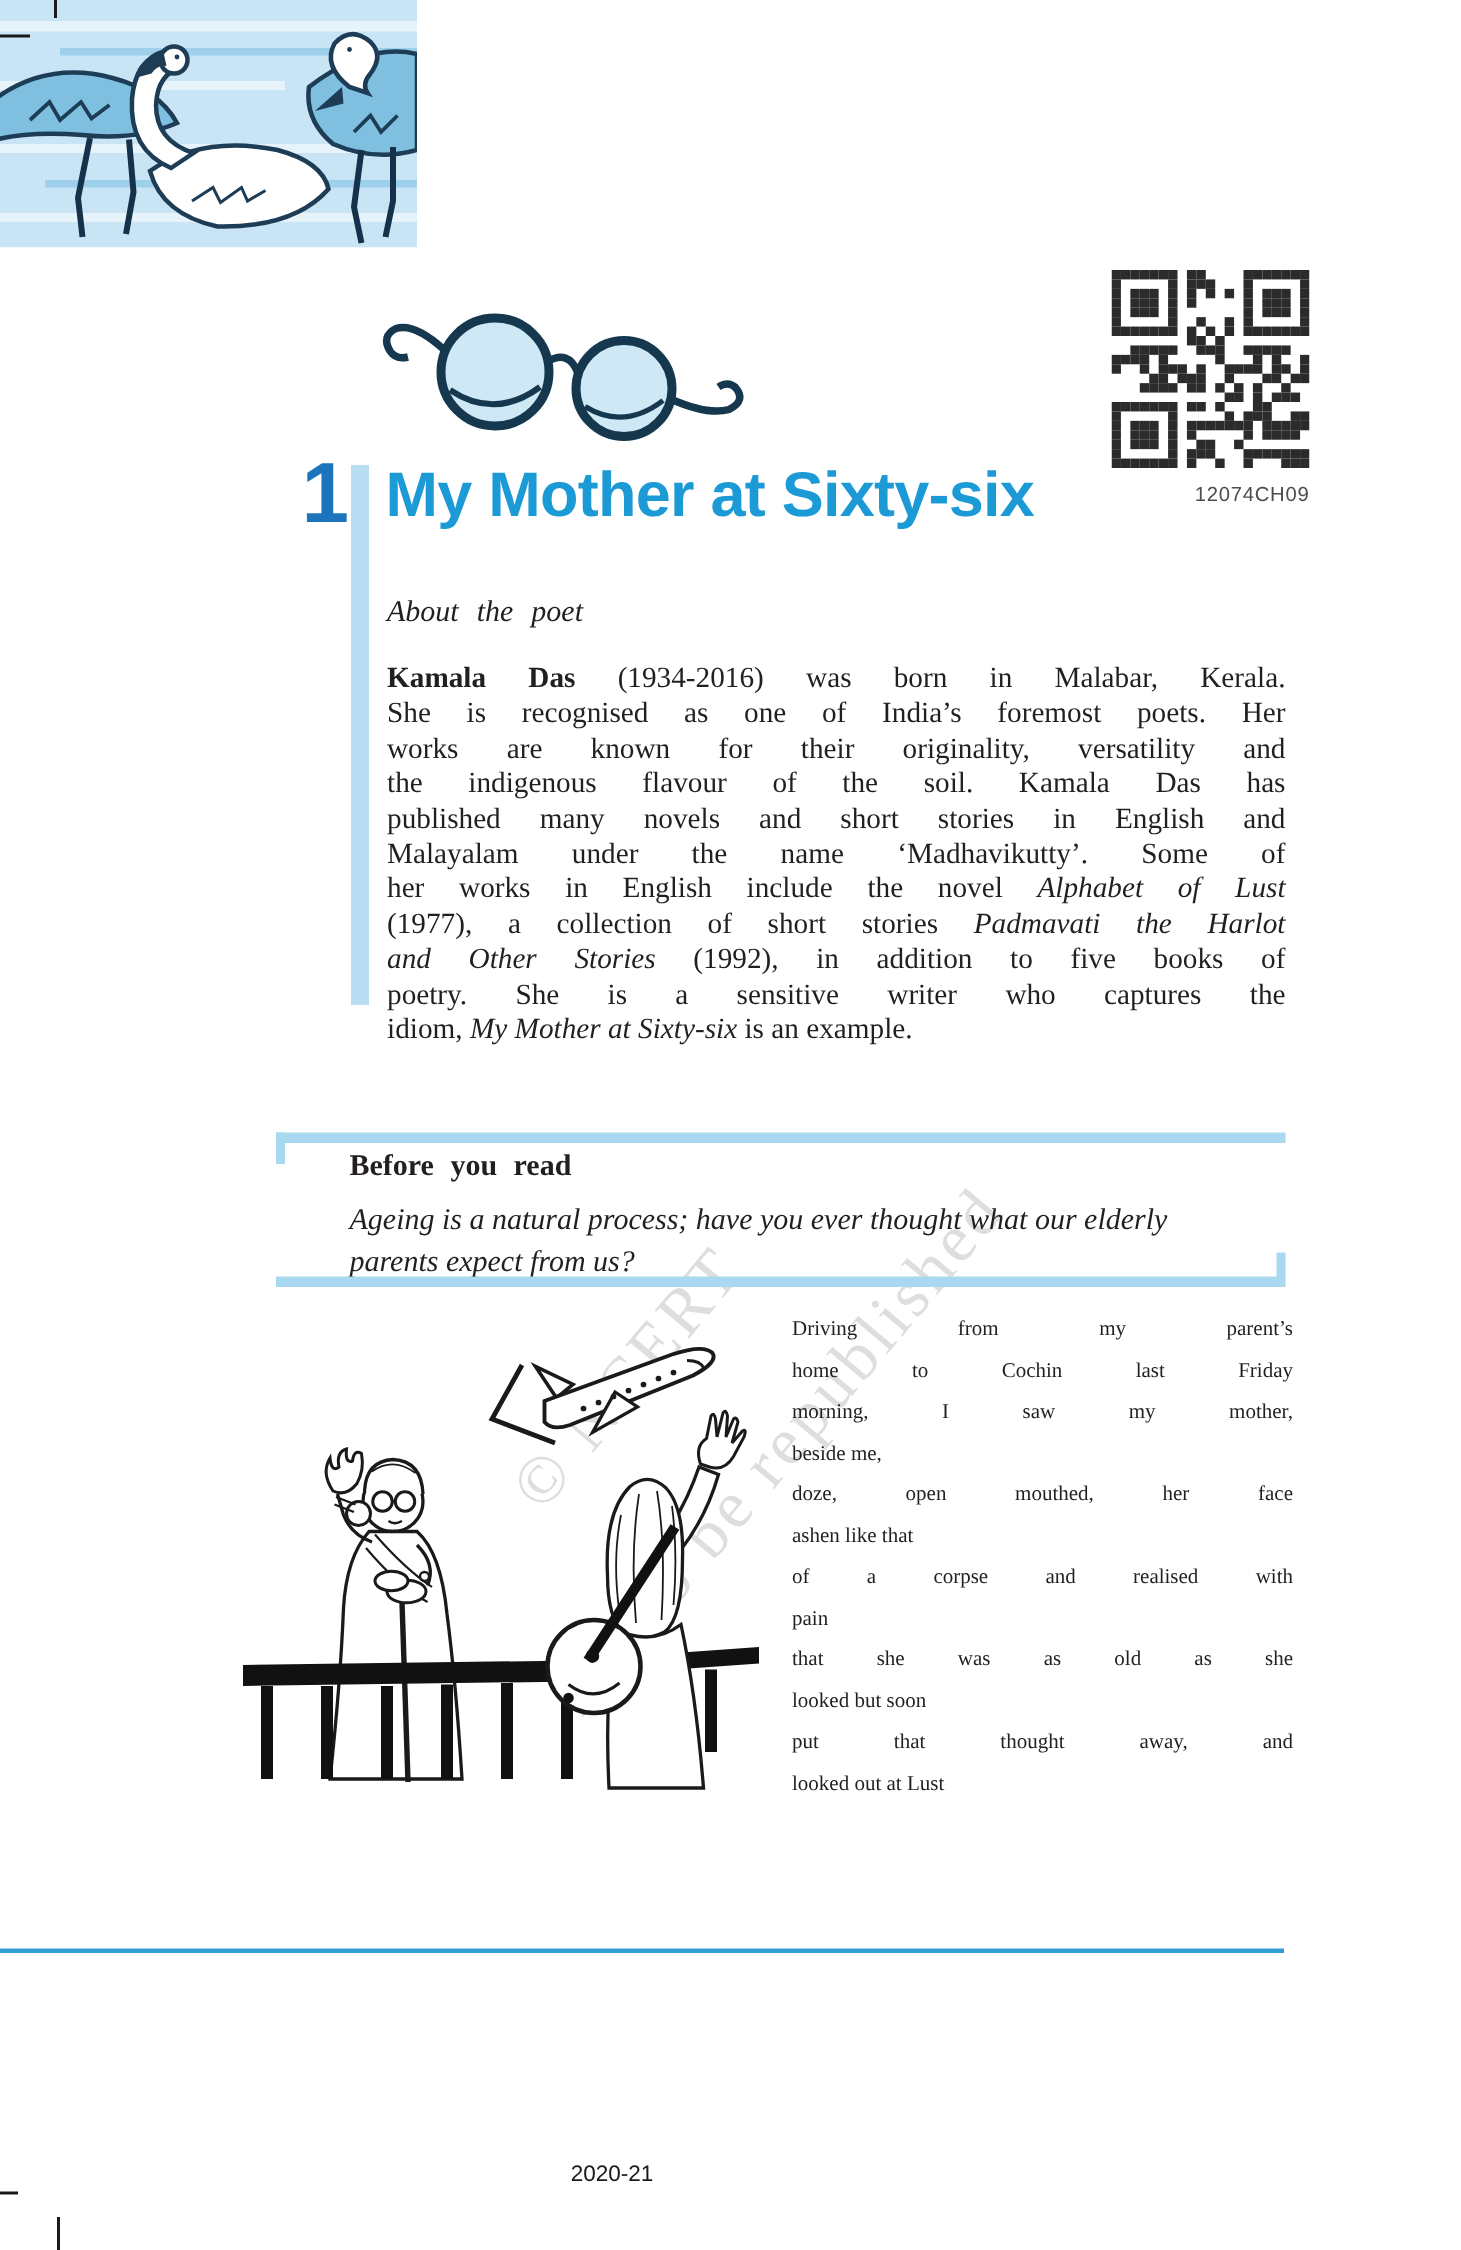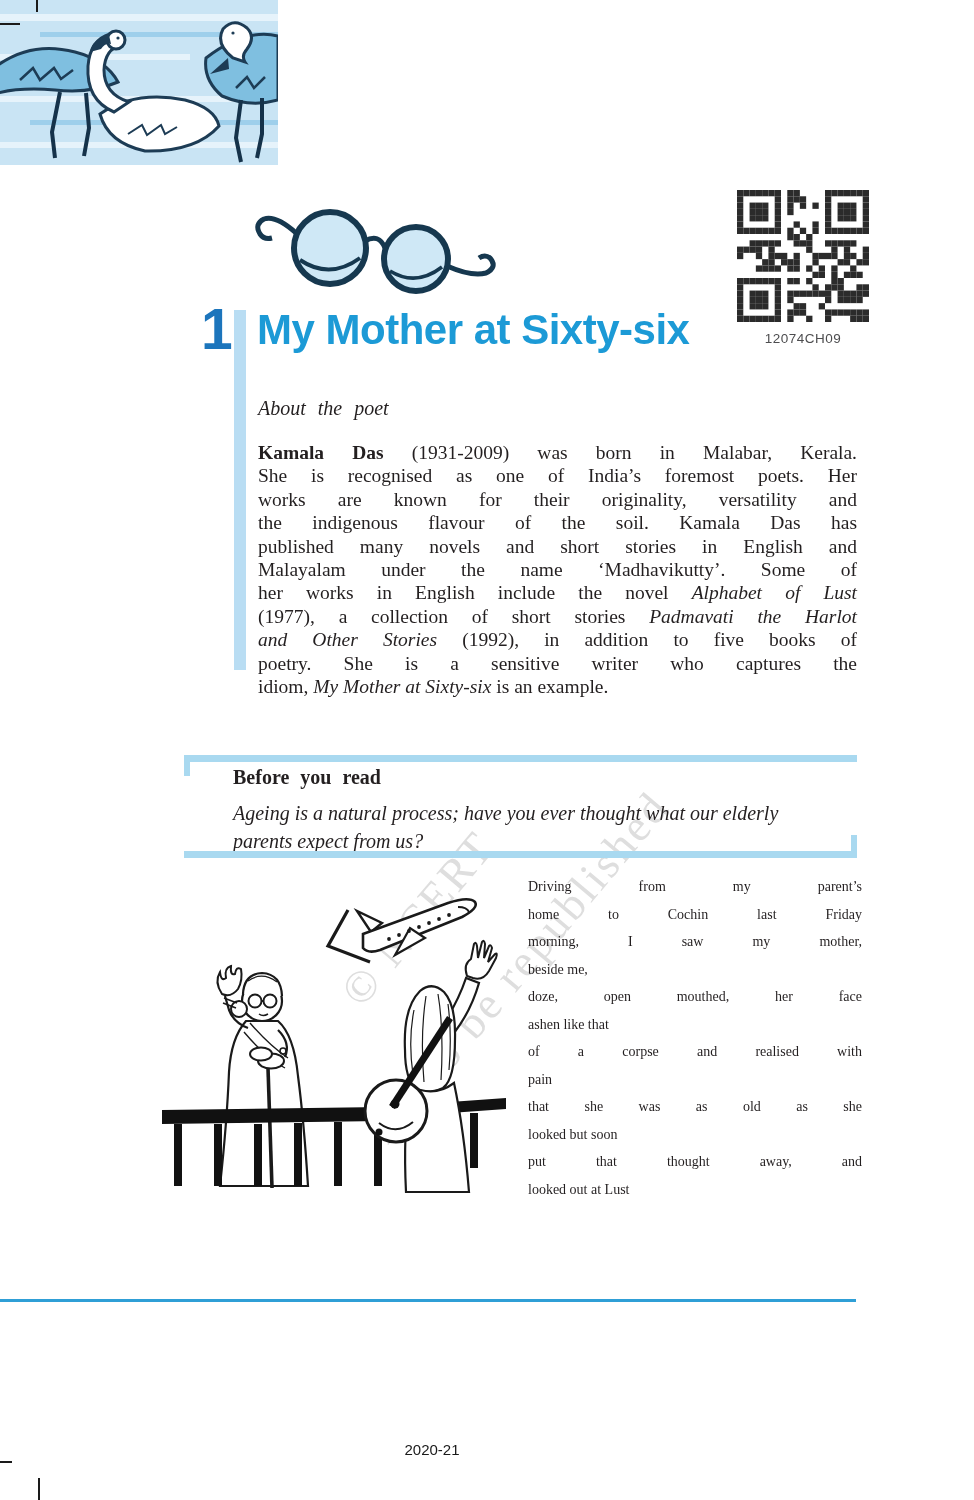--- a/index.html
+++ b/index.html
@@ -13,21 +13,21 @@
   .mark{position:absolute;background:#1a1a1a;}
   .mark-tl-v{left:36px;top:0;width:2px;height:12px;}
   .mark-tl-h{left:0;top:23px;width:20px;height:2px;}
   .mark-bl-h{left:0;top:1461px;width:12px;height:2px;}
   .mark-bl-v{left:38px;top:1478px;width:2px;height:22px;}
 
   
   .specs{position:absolute;left:248px;top:202px;}
 
   
-  .qr-wrap{position:absolute;left:733px;top:190px;width:140px;text-align:center;}
+  .qr-wrap{position:absolute;left:733px;top:180px;width:140px;text-align:right;}
   .qr-caption{font-family:"Liberation Sans",sans-serif;font-size:13.5px;color:#4d4d4f;
               letter-spacing:.5px;margin-top:5px;}
 
   
   .chapter-num{position:absolute;left:201px;top:301px;font-family:"Liberation Sans",sans-serif;
                font-weight:bold;font-size:57px;line-height:1;color:#1c75bc;}
   .chapter-bar{position:absolute;left:234px;top:310px;width:12px;height:360px;background:#b9ddf3;}
   .title{position:absolute;left:257px;top:306px;font-family:"Liberation Sans",sans-serif;
          font-weight:bold;font-size:42px;letter-spacing:-.5px;color:#1c9ad6;white-space:nowrap;}
 
@@ -53,21 +53,21 @@
   .scene{position:absolute;left:158px;top:870px;}
 
   
   .poem{position:absolute;left:528px;top:873px;width:334px;font-size:14px;line-height:27.5px;}
   .poem-line.j{text-align:justify;text-align-last:justify;}
   .poem-full{position:absolute;left:182px;top:1207px;font-size:20.5px;line-height:28.8px;}
 
   
   .rule{position:absolute;left:0;top:1299px;width:856px;height:3px;background:#2f9fd6;}
   .footer{position:absolute;left:0;top:1441px;width:816px;text-align:center;
-          font-family:"Liberation Sans",sans-serif;font-size:15px;color:#1a1a1a;padding-left:24px;}
+          font-family:"Liberation Sans",sans-serif;font-size:15px;color:#1a1a1a;}
 
   
   .watermark{position:absolute;left:252px;top:1032px;transform:rotate(-50deg);transform-origin:0 0;
              color:#c2c2c2;opacity:.55;font-size:45px;letter-spacing:3px;line-height:108px;
              white-space:nowrap;mix-blend-mode:multiply;pointer-events:none;}
   .watermark .wm1{margin-left:88px;}
 </style>
 </head>
 <body>
 
@@ -353,21 +353,21 @@
       </svg>
     <div class="qr-caption">12074CH09</div>
   </div>
 
   <div class="chapter-num">1</div>
   <div class="chapter-bar"></div>
   <div class="title">My Mother at Sixty-six</div>
 
   <div class="about-head">About the poet</div>
   <div class="about-para">
-      <div class="about-line"><b>Kamala Das</b><span> (1931-2009) was born in Malabar, Kerala.</span></div>
+      <div class="about-line"><b>Kamala Das</b><span> (1934-2016) was born in Malabar, Kerala.</span></div>
       <div class="about-line"><span>She is recognised as one of India’s foremost poets. Her</span></div>
       <div class="about-line"><span>works are known for their originality, versatility and</span></div>
       <div class="about-line"><span>the indigenous flavour of the soil. Kamala Das has</span></div>
       <div class="about-line"><span>published many novels and short stories in English and</span></div>
       <div class="about-line"><span>Malayalam under the name ‘Madhavikutty’. Some of</span></div>
       <div class="about-line"><span>her works in English include the novel </span><i>Alphabet of Lust</i></div>
       <div class="about-line"><span>(1977), a collection of short stories </span><i>Padmavati the Harlot</i></div>
       <div class="about-line"><i>and Other Stories</i><span> (1992), in addition to five books of</span></div>
       <div class="about-line"><span>poetry. She is a sensitive writer who captures the</span></div>
       <div class="about-line last"><span>idiom, </span><i>My Mother at Sixty-six</i><span> is an example.</span></div>

